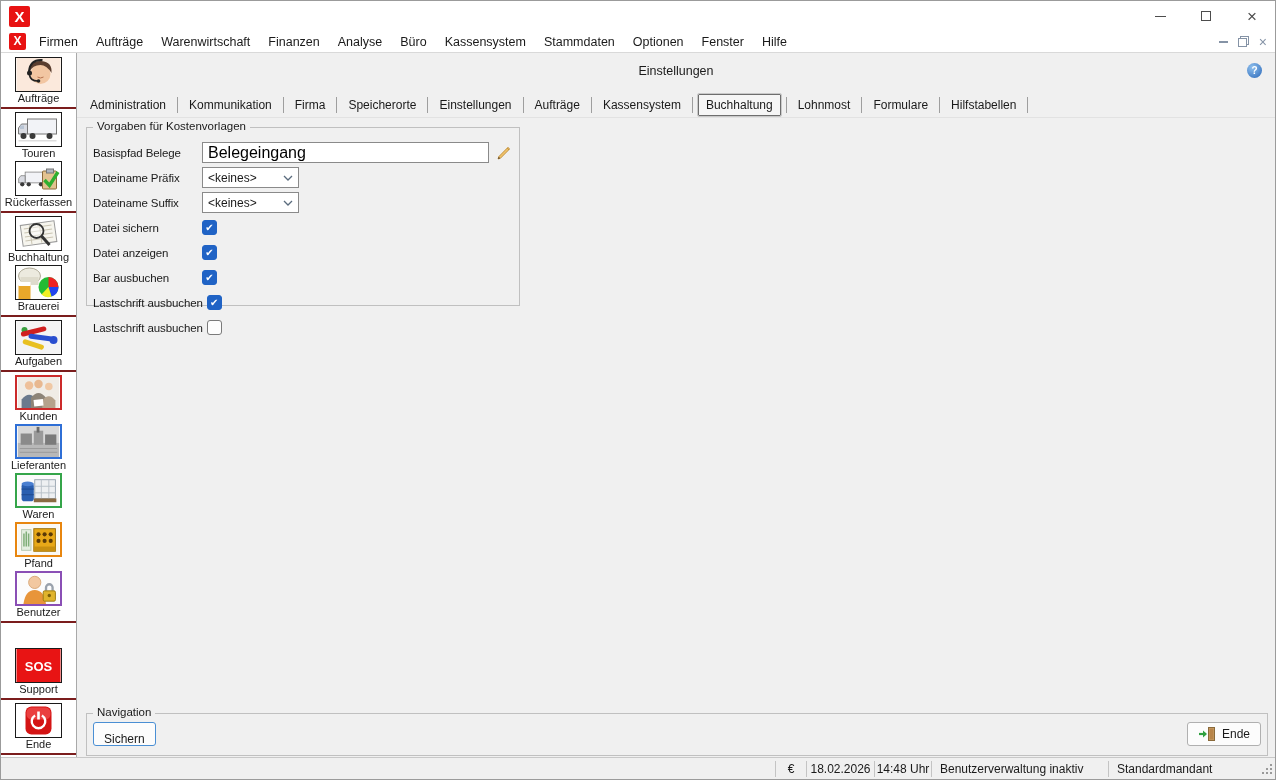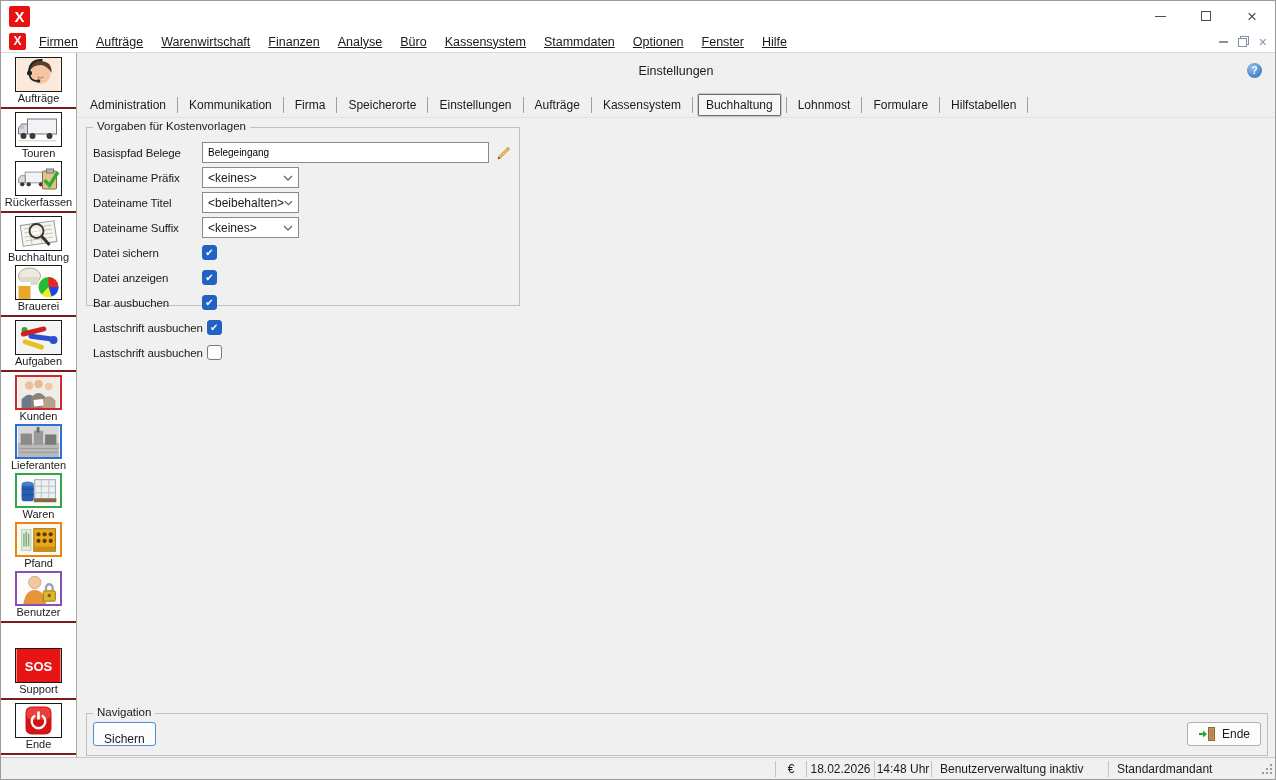--- a/index.html
+++ b/index.html
@@ -14,21 +14,21 @@
   .titlebar-spacer { flex:1; }
   .win-btn { width:46px; height:30px; display:flex; align-items:center; justify-content:center; color:#4d4d4d; }
   .wb-min { width:11px; height:1px; background:#4d4d4d; }
   .wb-max { width:10px; height:10px; border:1px solid #4d4d4d; }
   .wb-close { font-size:17px; line-height:17px; color:#4d4d4d; }
 
   
   .menubar { height:22px; background:#fff; border-bottom:1px solid #d9d9d9; display:flex; align-items:center; flex:none; font-size:12.5px; }
   .menu-logo { width:17px; height:17px; margin:0 4px 0 8px; background:#e81212; color:#fff;
                font-weight:bold; font-size:12px; line-height:17px; text-align:center; border-radius:2px; flex:none;}
-  .menu-item { padding:2px 9px; white-space:nowrap;text-decoration:underline; }
+  .menu-item { padding:2px 9px; white-space:nowrap; }
   .mdi-controls { margin-left:auto; margin-right:8px; display:flex; align-items:center; gap:10px; color:#8593a6; }
   .mdi-min { width:9px; height:2px; background:#8593a6; }
   .mdi-restore { position:relative; width:11px; height:11px; }
   .mdi-restore::before { content:""; position:absolute; right:0; top:0; width:7px; height:7px; border:1px solid #8593a6; }
   .mdi-restore::after { content:""; position:absolute; left:0; bottom:0; width:7px; height:7px; border:1px solid #8593a6; background:#fff; }
   .mdi-close { font-size:14px; line-height:12px; }
 
   
   .main { flex:1; display:flex; min-height:0; }
 
@@ -52,21 +52,21 @@
   .tab { padding:3px 9px; white-space:nowrap; }
   .tab.selected { border:1px solid #6e6e6e; outline:1px solid #c9c9c9; background:#f6f6f6; border-radius:1px; padding:3px 7px; margin:0 3px; }
   .tab-sep { width:1px; height:16px; background:#9e9e9e; margin:0 2px; flex:none; }
 
   .groupbox { position:absolute; border:1px solid #c0c0c0; }
   .gb-form { left:9px; top:74px; width:434px; height:179px; }
   .gb-legend { position:absolute; top:-8px; left:6px; background:#f0f0f0; padding:0 4px; font-size:11.5px; white-space:nowrap; }
   .gb-rows { padding:12px 6px 0 6px; display:flex; flex-direction:column; }
   .frow { height:25px; display:flex; align-items:center; }
   .frow .flabel { min-width:109px; font-size:11.5px; letter-spacing:-0.1px; white-space:nowrap; padding-right:4px; }
-  .text-input { width:293px; height:21px; border:1px solid #8a8a8a; background:#fff; font-family:inherit; font-size:10px; padding:0 5px; }
+  .text-input { width:293px; height:21px; border:1px solid #8a8a8a; background:#fff; font-family:inherit; font-size:16px; padding:0 5px; }
   .pencil { margin-left:6px; display:flex; align-items:center; }
   .combo { width:97px; height:21px; border:1px solid #8a8a8a; background:#fff; display:flex; align-items:center; justify-content:space-between; padding:0 5px; font-size:12px; }
   .cb { width:15px; height:15px; border-radius:3px; background:#fdfdfd; border:1px solid #7a7a7a; color:#fff;
         font-size:10px; line-height:13px; text-align:center; }
   .cb.checked { background:#2063c5; border-color:#2063c5; }
 
   .gb-nav { left:9px; right:7px; bottom:1px; height:43px; }
   .btn { display:inline-flex; align-items:center; gap:6px; font-size:12px; background:#fcfcfc; border:1px solid #b0b0b0; border-radius:3px; padding:3px 10px; height:24px; }
   .btn-save { position:absolute; left:6px; top:8px; border-color:#4a8fd4;flex-direction:column; }
   .btn-ende { position:absolute; right:6px; top:8px; }
@@ -368,29 +368,20 @@
           <div class="frow">
             <span class="flabel">Dateiname Präfix</span>
             <div class="combo">
               <span>&lt;keines&gt;</span>
               <svg width="10" height="6" viewBox="0 0 10 6">
                   <path d="M1 1 L5 5 L9 1" stroke="#5a6b7d" fill="none" stroke-width="1.3"></path>
                 </svg>
             </div>
           </div>
           <div class="frow">
-            <span class="flabel">Dateiname Titel</span>
-            <div class="combo">
-              <span>&lt;beibehalten&gt;</span>
-              <svg width="10" height="6" viewBox="0 0 10 6">
-                  <path d="M1 1 L5 5 L9 1" stroke="#5a6b7d" fill="none" stroke-width="1.3"></path>
-                </svg>
-            </div>
-          </div>
-          <div class="frow">
             <span class="flabel">Dateiname Suffix</span>
             <div class="combo">
               <span>&lt;keines&gt;</span>
               <svg width="10" height="6" viewBox="0 0 10 6">
                   <path d="M1 1 L5 5 L9 1" stroke="#5a6b7d" fill="none" stroke-width="1.3"></path>
                 </svg>
             </div>
           </div>
           <div class="frow">
             <span class="flabel">Datei sichern</span>

